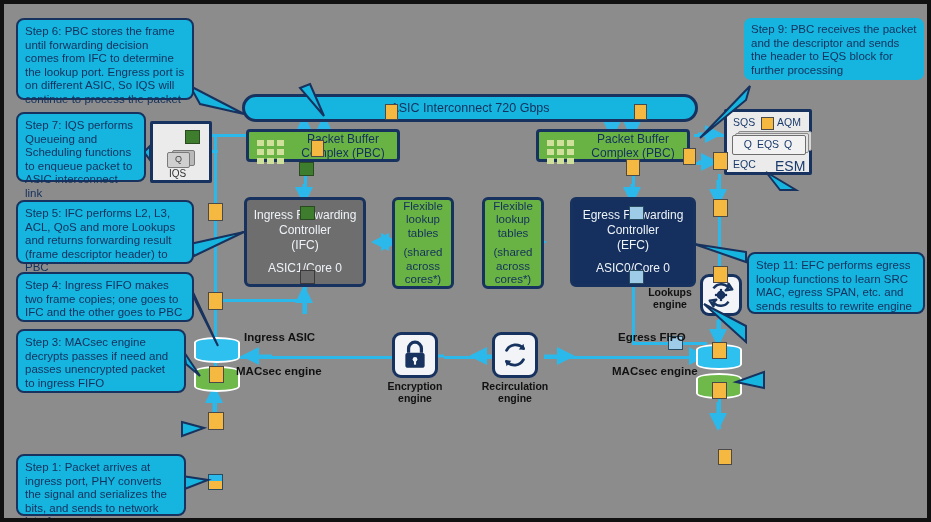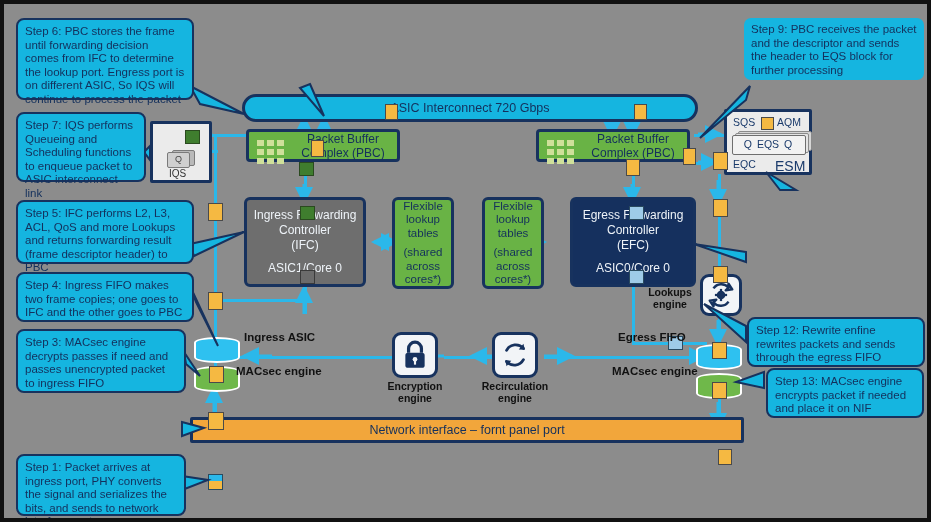--- a/index.html
+++ b/index.html
@@ -354,23 +354,20 @@
   <div class="lbl" style="left:240px;top:327px;">Ingress ASIC</div>
   <div class="lbl" style="left:232px;top:361px;">MACsec engine</div>
 
   <div class="cyl cyl-blue" style="left:692px;top:340px;width:46px;height:26px;"></div>
   <span class="chip chip-orange" style="left:708px;top:338px;width:13px;height:15px;"></span>
   <div class="cyl cyl-green" style="left:692px;top:369px;width:46px;height:26px;"></div>
   <span class="chip chip-orange" style="left:708px;top:378px;width:13px;height:15px;"></span>
   <div class="lbl" style="left:614px;top:327px;">Egress FIFO</div>
   <div class="lbl" style="left:608px;top:361px;">MACsec engine</div>
 
-  <div class="blk nif" style="left:186px;top:413px;width:554px;height:26px;">
-    <span>Network interface – fornt panel port</span>
-  </div>
   <span class="chip chip-orange" style="left:204px;top:408px;width:14px;height:16px;"></span>
   <span class="chip chip-orange" style="left:714px;top:445px;width:12px;height:14px;"></span>
   <span class="chip chip-blue" style="left:204px;top:470px;width:13px;height:14px;background:linear-gradient(#2bb8ea 45%,#f5b942 45%);"></span>
 
   <span class="chip chip-orange" style="left:204px;top:199px;width:13px;height:16px;"></span>
   <span class="chip chip-orange" style="left:204px;top:288px;width:13px;height:16px;"></span>
 
   <svg class="leaders" viewBox="0 0 931 522">
     <g fill="#15b5e0" stroke="#17325e" stroke-width="2">
 
@@ -412,18 +409,17 @@
 
   <div class="step" style="left:12px;top:325px;width:170px;height:64px;">Step 3: MACsec engine decrypts passes if need and passes unencrypted packet to ingress FIFO</div>
 
 
   <div class="step" style="left:12px;top:450px;width:170px;height:62px;">Step 1: Packet arrives at ingress port, PHY converts the signal and serializes the bits, and sends to network interface ports</div>
 
 
   <div class="step noborder" style="left:740px;top:14px;width:180px;height:62px;">Step 9: PBC receives the packet and the descriptor and sends the header to EQS block for further processing</div>
 
 
-
-  <div class="step" style="left:743px;top:313px;width:178px;height:50px;">Step 12: Rewrite enfine rewrites packets and sends through the egress FIFO</div>
-
-  <div class="step" style="left:762px;top:364px;width:158px;height:50px;">Step 13: MACsec engine encrypts packet if needed and place it on NIF</div>
+  <div class="step" style="left:743px;top:248px;width:178px;height:62px;">Step 11: EFC performs egress lookup functions to learn SRC MAC, egress SPAN, etc. and sends results to rewrite engine</div>
+
+
 
 </div>
 
 </body></html>

